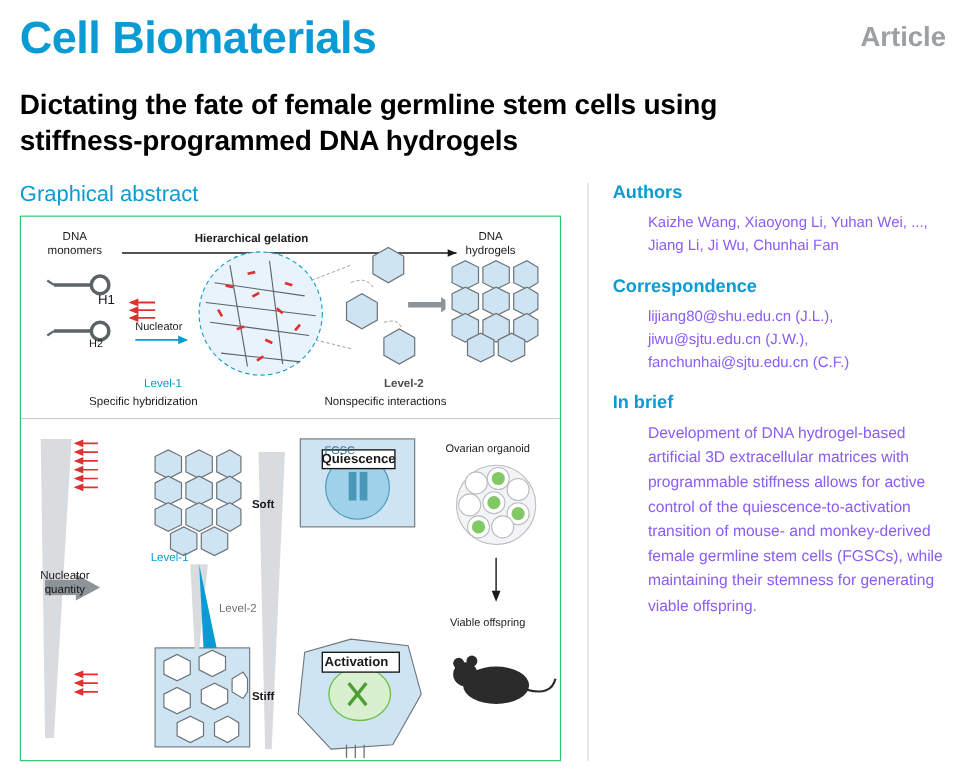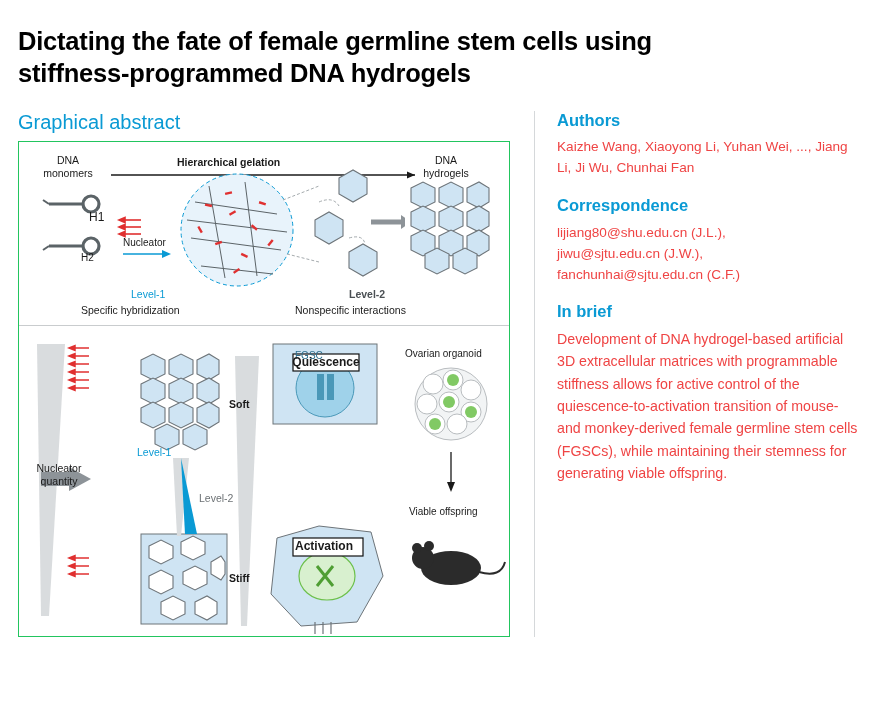--- a/index.html
+++ b/index.html
@@ -65,21 +65,22 @@
   }
   .ga-divider {
     position: absolute; left: 0; right: 0; top: 183px;
     border-top: 1px solid #c9ccce;
   }
 
   
   .authors-text, .corr-text, .brief-text {
     font-size: 13.6px;
     line-height: 1.52;
-    color: #ef4444;
+    color: #8b5cf6;
+    margin-left: 32px;
   }
   .corr-text { line-height: 1.55; }
   .brief-text { font-size: 14.2px; line-height: 1.58; }
   .block { margin-bottom: 17px; }
   .rule-left { border-left: 1px solid #d5d8da; padding-left: 22px; }
 
   
   .art { position: absolute; inset: 0; }
   .lbl { position: absolute; font-size: 10.5px; color: #1a1a1a; line-height: 1.2; }
   .lbl.bold { font-weight: bold; }
@@ -89,20 +90,24 @@
 
   svg { display: block; }
   .hex { fill: #cfe4f3; stroke: #6d7479; stroke-width: 1.1; }
   .pore { fill: #ffffff; stroke: #6d7479; stroke-width: 1.1; }
 </style>
 </head>
 <body>
 
 <div class="page">
 
+  <div class="header">
+    <div class="journal-title">Cell Biomaterials</div>
+    <div class="article-type">Article</div>
+  </div>
 
   <div class="paper-title">Dictating the fate of female germline stem cells using stiffness-programmed DNA hydrogels</div>
 
   <div class="body-wrap">
 
     <div class="col-left">
       <div class="section-head">Graphical abstract</div>
 
       <div class="ga-box">
         <div class="ga-divider"></div>

